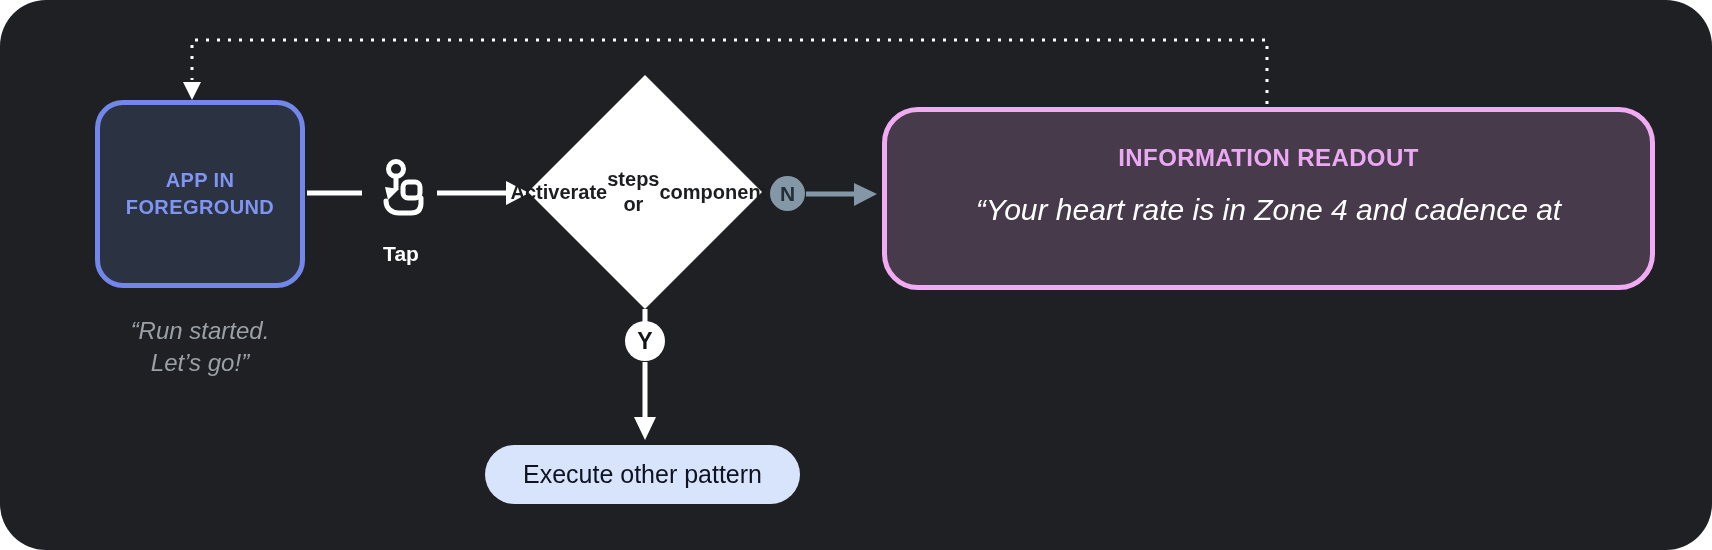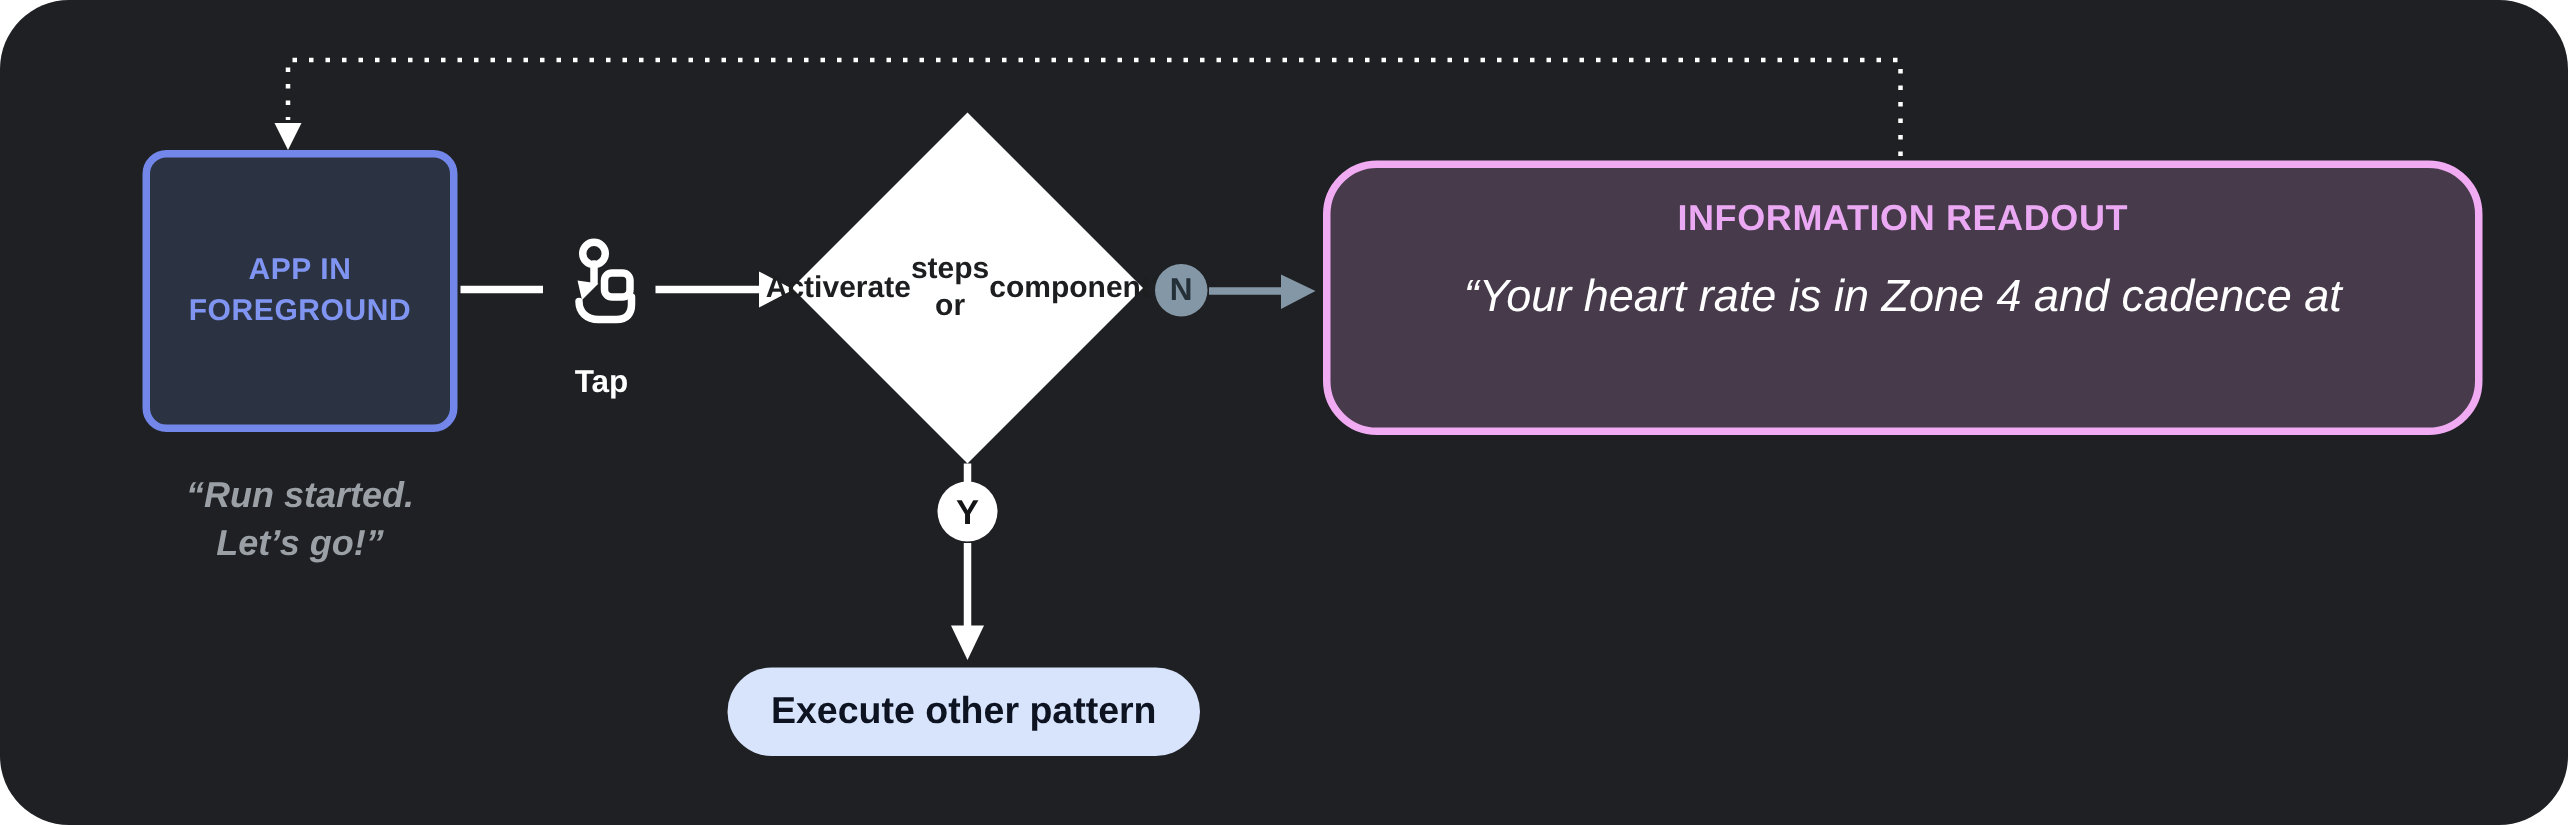--- a/index.html
+++ b/index.html
@@ -8,34 +8,33 @@
     position:relative;
     width:1712px;height:550px;
     background:#1f2023;
     border-radius:46px;
     overflow:hidden;
   }
   .layer{position:absolute;left:0;top:0;}
   
   .app-box{
     position:absolute;left:95px;top:100px;width:210px;height:188px;
-    background:#2b3342;border:5px solid #7387ea;border-radius:16px;
+    background:#2b3342;border:5px solid #7387ea;border-radius:28px;
     box-sizing:border-box;
     display:flex;align-items:center;justify-content:center;
   }
   .app-box .label{
     color:#8094f2;font-size:20px;font-weight:700;letter-spacing:.4px;
     text-align:center;line-height:27px;width:170px;
   }
   
   .run-quote{
     position:absolute;left:75px;top:315px;width:250px;
     color:#9aa0a6;font-style:italic;font-size:24px;line-height:32px;
     text-align:center;
-    font-weight:bold;
   }
   
   .tap-group{
     position:absolute;left:360px;top:158px;width:82px;
     text-align:center;color:#ffffff;
   }
   .tap-group .tap-label{
     font-size:21px;font-weight:600;margin-top:20px;color:#ffffff;
   }
   
@@ -56,30 +55,30 @@
     background:#ffffff;color:#141517;font-size:23px;font-weight:800;
     display:flex;align-items:center;justify-content:center;
   }
   
   .readout-box{
     position:absolute;left:882px;top:107px;width:773px;height:183px;
     background:#463a4b;border:5px solid #f1abf3;border-radius:36px;
     box-sizing:border-box;text-align:center;
   }
   .readout-title{
-    margin-top:20px;color:#eba9f3;font-size:24px;font-weight:700;letter-spacing:.4px;
+    margin-top:32px;color:#eba9f3;font-size:24px;font-weight:700;letter-spacing:.4px;
   }
   .readout-quote{
     margin-top:16px;color:#ffffff;font-size:30px;font-weight:400;font-style:italic;
     line-height:44px;
   }
   
   .action-pill{
     position:absolute;left:485px;top:445px;width:315px;height:59px;border-radius:30px;
-    background:#d8e3fc;color:#0d1321;font-size:25px;font-weight:700;
+    background:#d8e3fc;color:#0d1321;font-size:25px;font-weight:400;
     display:flex;align-items:center;justify-content:center;
   }
 </style>
 </head>
 <body>
 
 <div class="canvas">
 
   <svg class="layer" width="1712" height="550" viewBox="0 0 1712 550">
 

